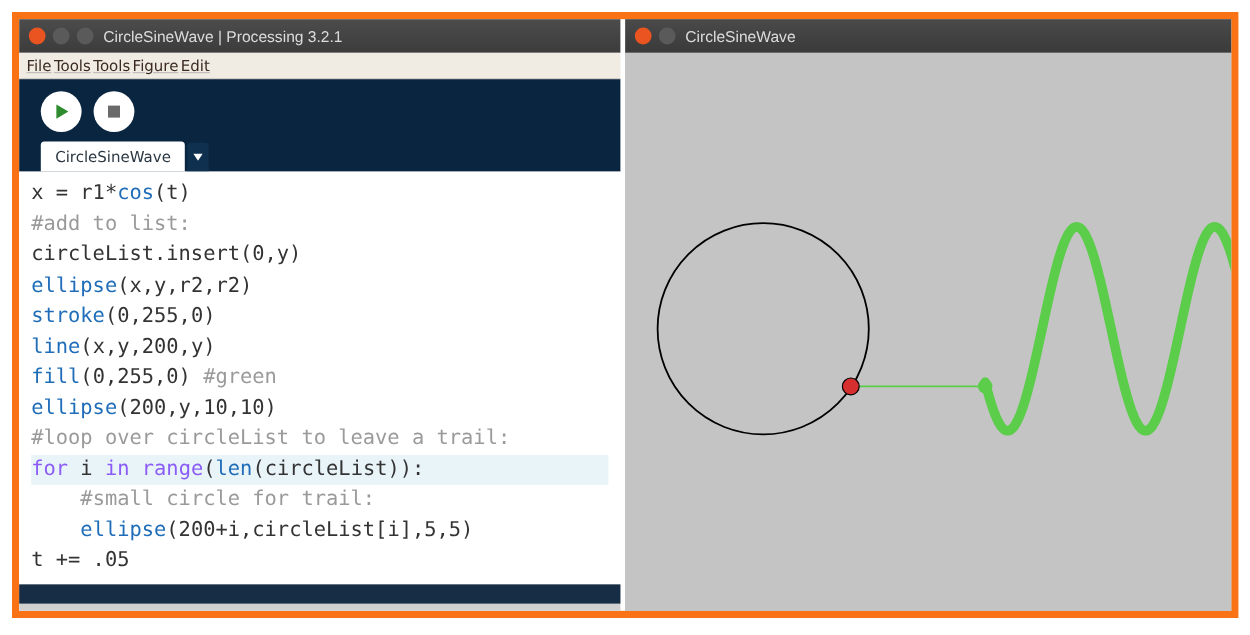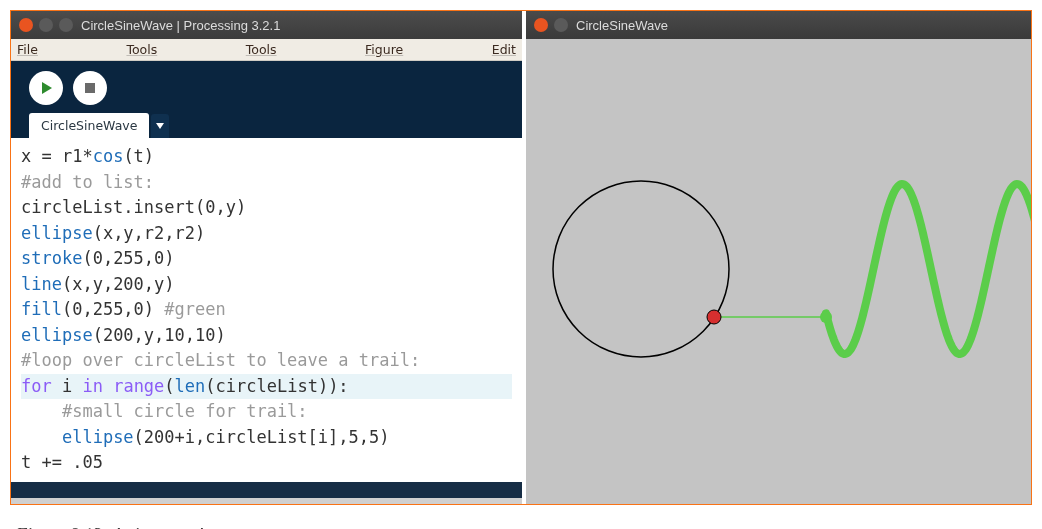--- a/index.html
+++ b/index.html
@@ -5,21 +5,21 @@
   * { box-sizing: border-box; margin: 0; padding: 0; }
   body {
     font-family: sans-serif;
     background: #fff;
     padding: 10px;
     width: 1042px;
   }
   .layout {
     display: flex;
     gap: 4px;
-    border: 1px solid #f97316;
+    border: 6px solid #f97316;
   }
   .ide {
     flex: 1;
     background: #fff;
     display: flex;
     flex-direction: column;
     min-width: 0;
   }
   .output {
     width: 505px;
@@ -58,21 +58,20 @@
     height: 22px;
     background: #f0ece4;
     border-bottom: 1px solid #d0ccc4;
     display: flex;
     align-items: center;
     padding: 0 6px;
     gap: 2px;
     font-size: 12.5px;
     color: #3b2a20;
     font-family: "DejaVu Sans", sans-serif;
-    justify-content: space-between;
   }
   .menu-strip span { text-decoration: underline; text-decoration-color: rgba(0,0,0,0.2); cursor: default; }
   .toolbar {
     background: #0a253f;
     padding: 10px 18px 0 18px;
     display: flex;
     flex-direction: column;
     gap: 6px;
   }
   .tool-buttons {

